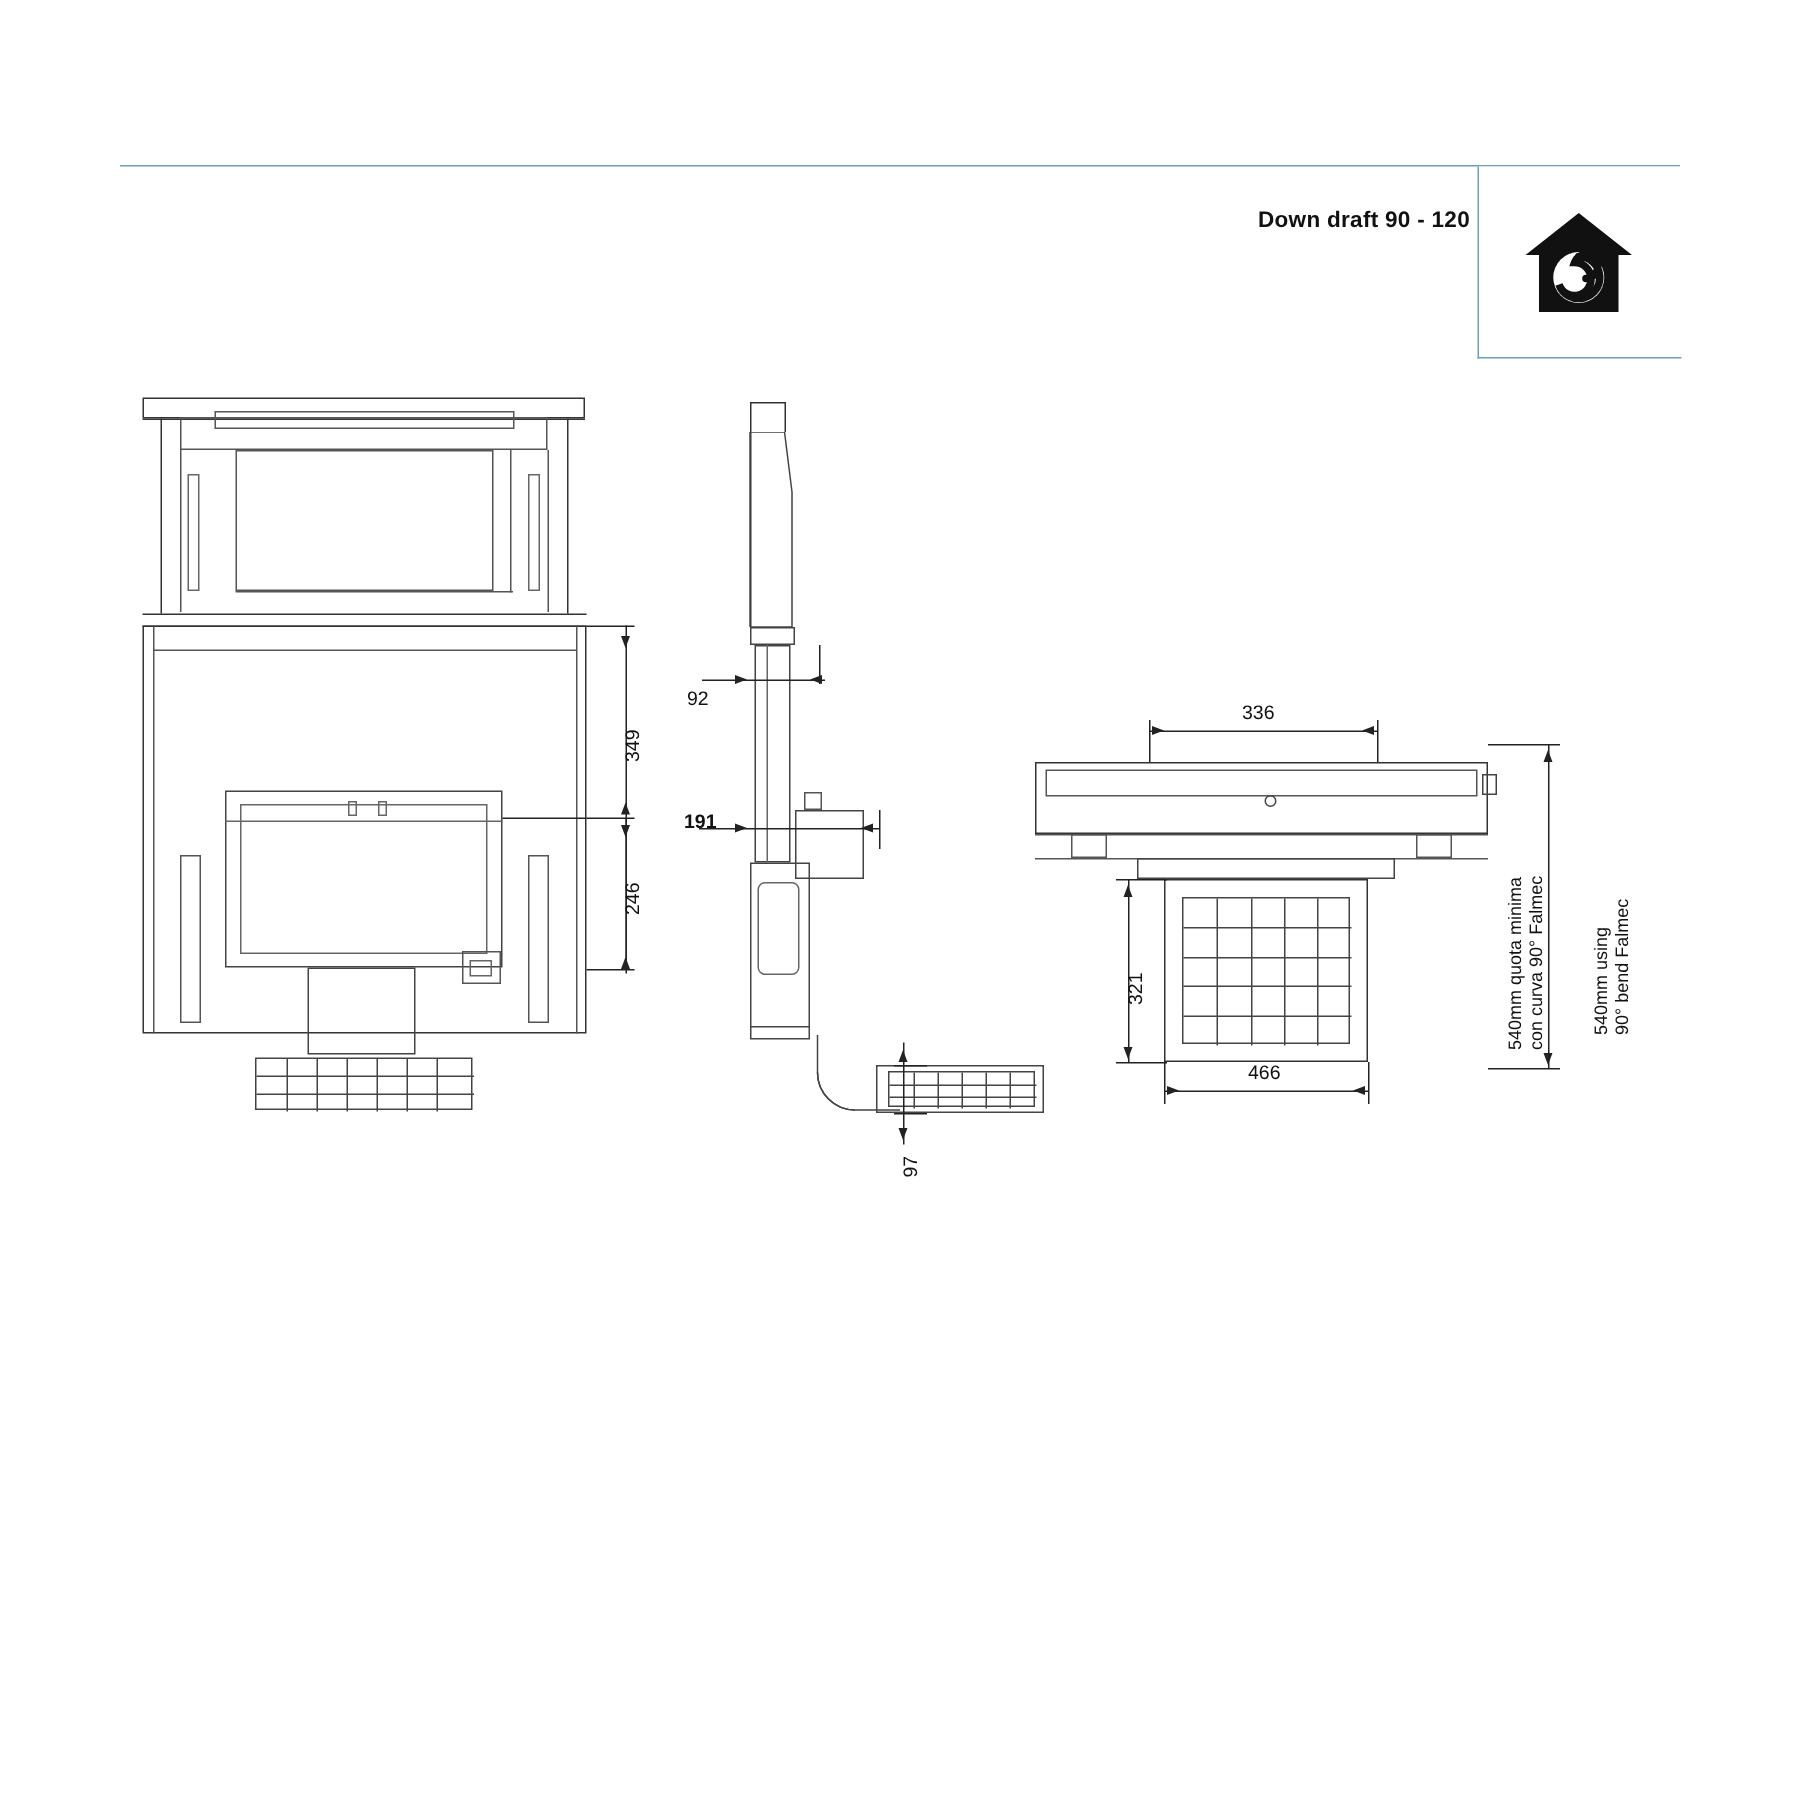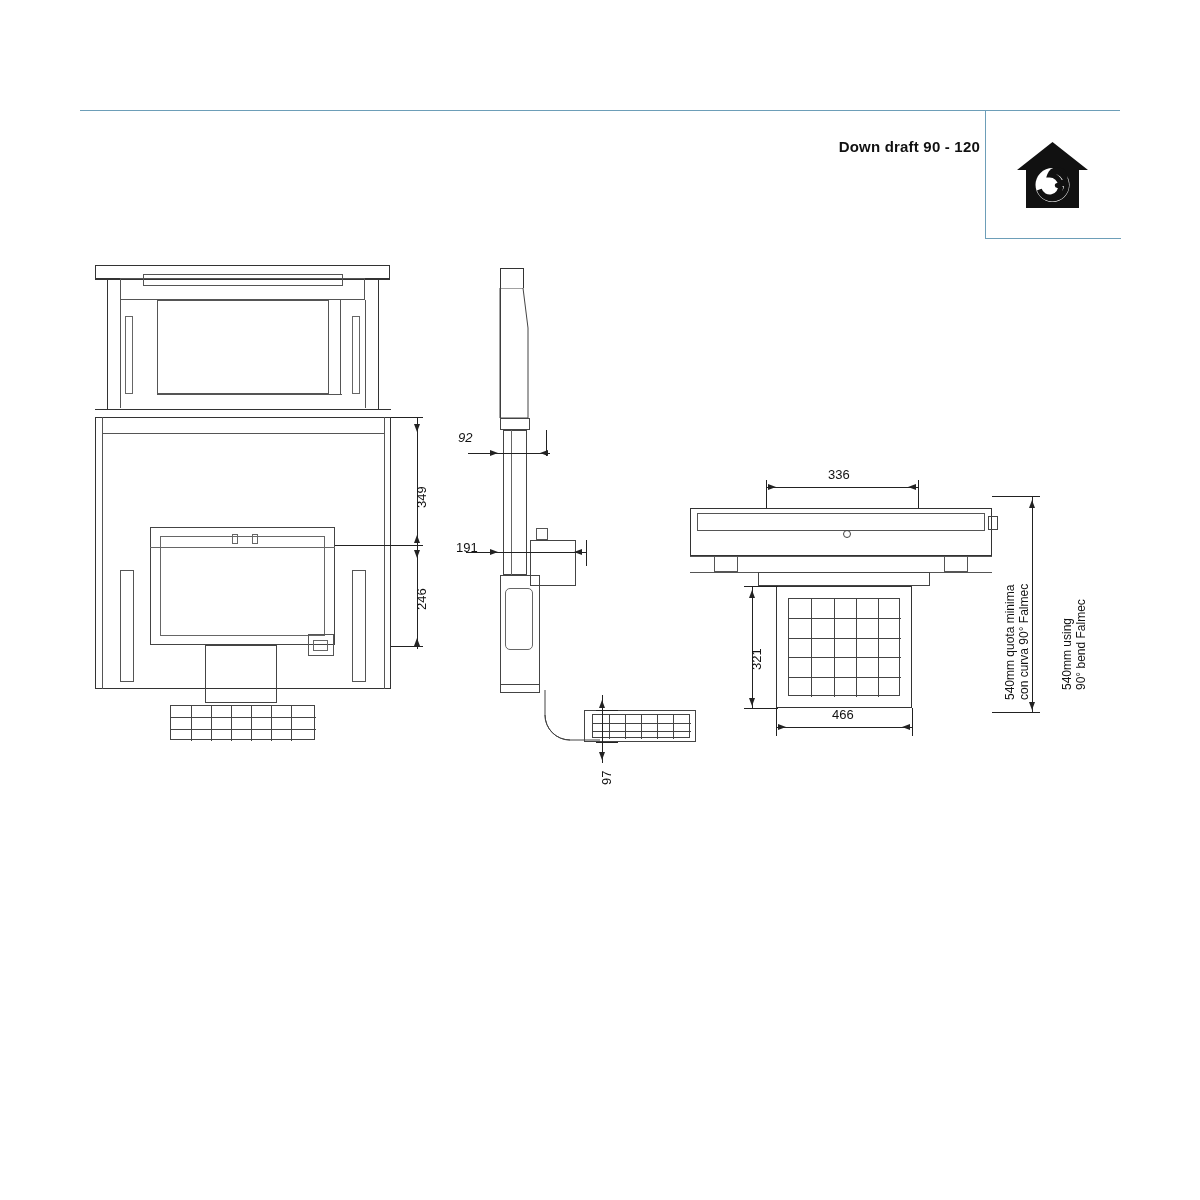--- a/index.html
+++ b/index.html
@@ -142,27 +142,27 @@
       <i style="left:32px;top:0;width:1px;height:24px;"></i>
       <i style="left:48px;top:0;width:1px;height:24px;"></i>
       <i style="left:64px;top:0;width:1px;height:24px;"></i>
       <i style="left:80px;top:0;width:1px;height:24px;"></i>
     </div>
 
     <div class="dim" style="left:468px;top:453px;width:82px;height:1px;"></div>
     <div class="arrow ar-r" style="left:490px;top:450px;"></div>
     <div class="arrow ar-l" style="left:540px;top:450px;"></div>
     <div class="dim" style="left:546px;top:430px;width:1px;height:26px;"></div>
-    <div class="dimtxt" style="left:458px;top:430px;font-style:italic;">92</div>
+    <div class="dimtxt" style="left:458px;top:458px;">92</div>
 
     <div class="dim" style="left:466px;top:552px;width:120px;height:1px;"></div>
     <div class="arrow ar-r" style="left:490px;top:549px;"></div>
     <div class="arrow ar-l" style="left:574px;top:549px;"></div>
     <div class="dim" style="left:586px;top:540px;width:1px;height:26px;"></div>
-    <div class="dimtxt" style="left:456px;top:540px;">191</div>
+    <div class="dimtxt" style="left:456px;top:540px;font-weight:bold;">191</div>
 
     <div class="dim" style="left:602px;top:695px;width:1px;height:68px;"></div>
     <div class="dim" style="left:596px;top:710px;width:22px;height:1px;"></div>
     <div class="dim" style="left:596px;top:742px;width:22px;height:1px;"></div>
     <div class="arrow ar-u" style="left:599px;top:700px;"></div>
     <div class="arrow ar-d" style="left:599px;top:752px;"></div>
     <div class="dimtxt vtxt" style="left:599px;top:785px;">97</div>
   </div>
 
   <div>

